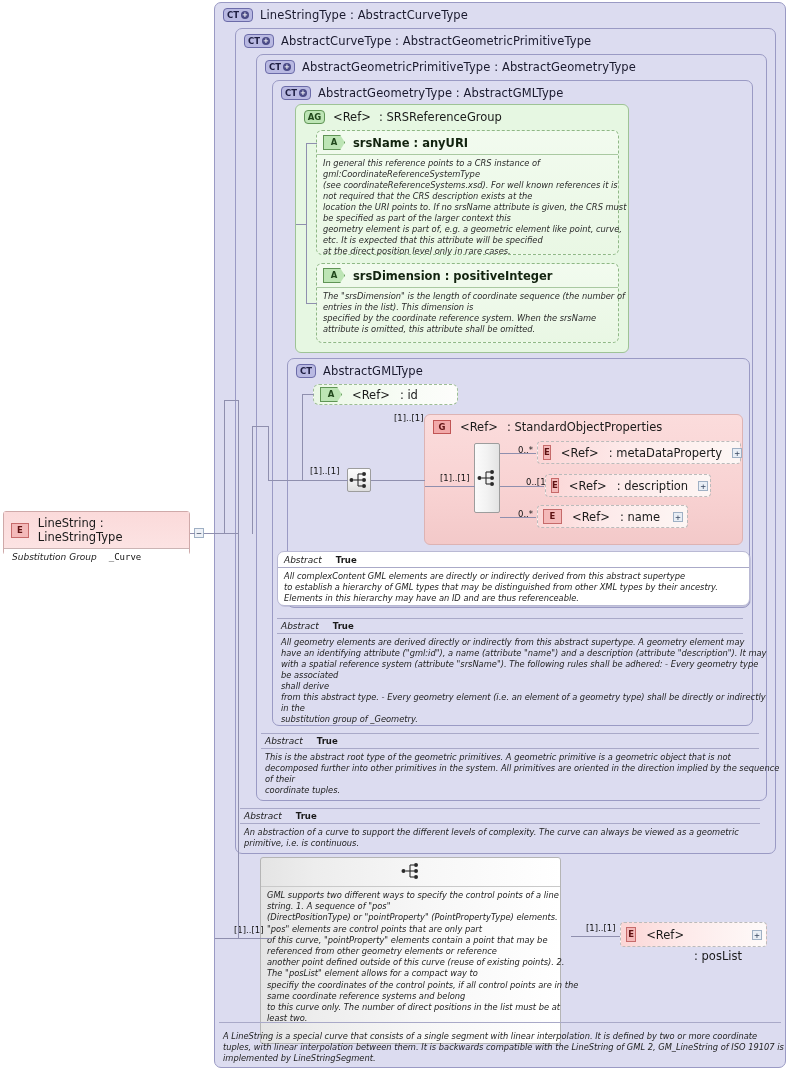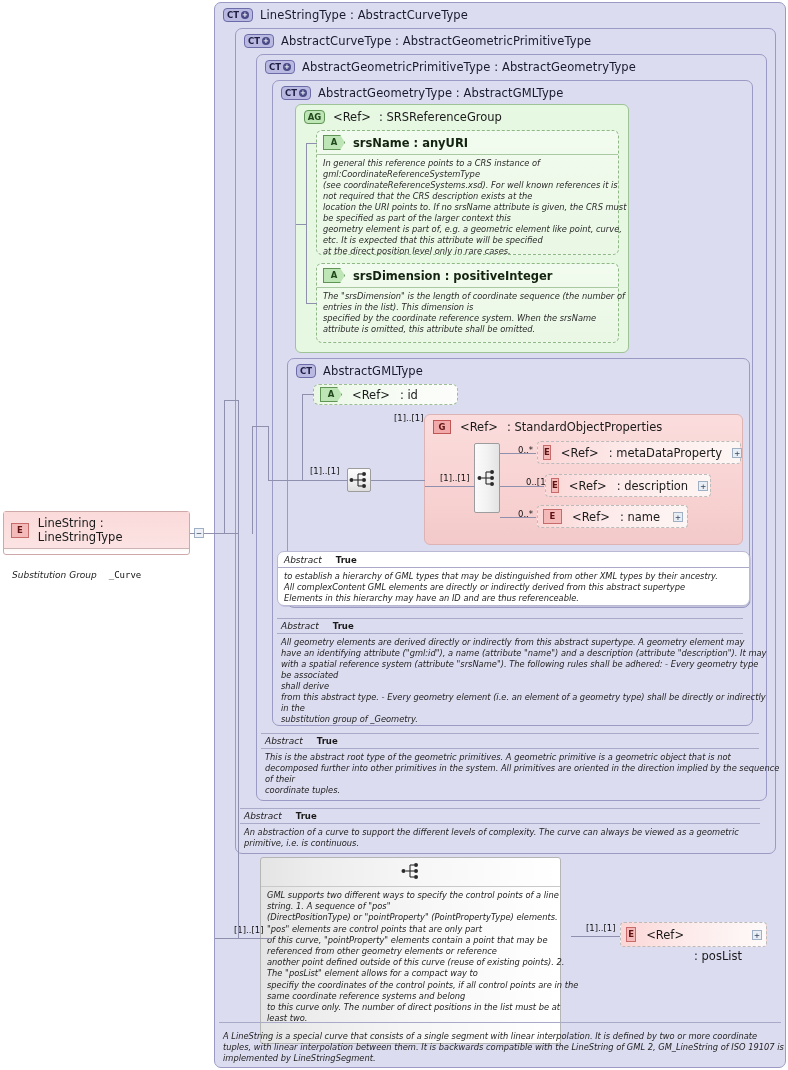--- a/index.html
+++ b/index.html
@@ -202,21 +202,20 @@
     padding: 4px 8px 4px 7px;
     font-size: 11.5px;
     border-bottom: 1px solid #cbb4b4;
     background: linear-gradient(to bottom,#fbdada 0%, #fce3e3 100%);
   }
   .root-elem .re-sub {
     display:flex; align-items:baseline; gap:12px;
     padding: 3px 8px 4px 8px;
     font-size: 9px;
     background:#ffffff;
-    margin-top:18px;
   }
   .re-sub .k { font-style: italic; color:#222; }
   .re-sub .v { font-family:"DejaVu Sans Mono", monospace; font-size:9px; color:#111; }
 
   
   .doc-block { position:absolute; }
   .doc-row {
     display:flex; align-items:baseline; gap:14px;
     padding: 2px 4px 2px 4px;
     border-top: 1px solid #a9a9c8;
@@ -476,22 +475,22 @@
   <span style="flex:1 1 auto;">: name</span>
   <span class="plusbox">+</span>
 </div>
 
 <div class="doc-card" style="left:277px; top:551px; width:473px; height:55px;">
   <div class="hdr">
     <span class="lbl">Abstract</span>
     <span class="val">True</span>
   </div>
   <div class="body">
+    <div>All complexContent GML elements are directly or indirectly derived from this abstract supertype</div>
     <div>to establish a hierarchy of GML types that may be distinguished from other XML types by their ancestry.</div>
-    <div>All complexContent GML elements are directly or indirectly derived from this abstract supertype</div>
     <div>Elements in this hierarchy may have an ID and are thus referenceable.</div>
   </div>
 </div>
 
 <div class="doc-block" style="left:277px; top:618px; width:466px;">
   <div class="doc-row">
     <span class="lbl">Abstract</span>
     <span class="val">True</span>
   </div>
   <div class="doc-text">

